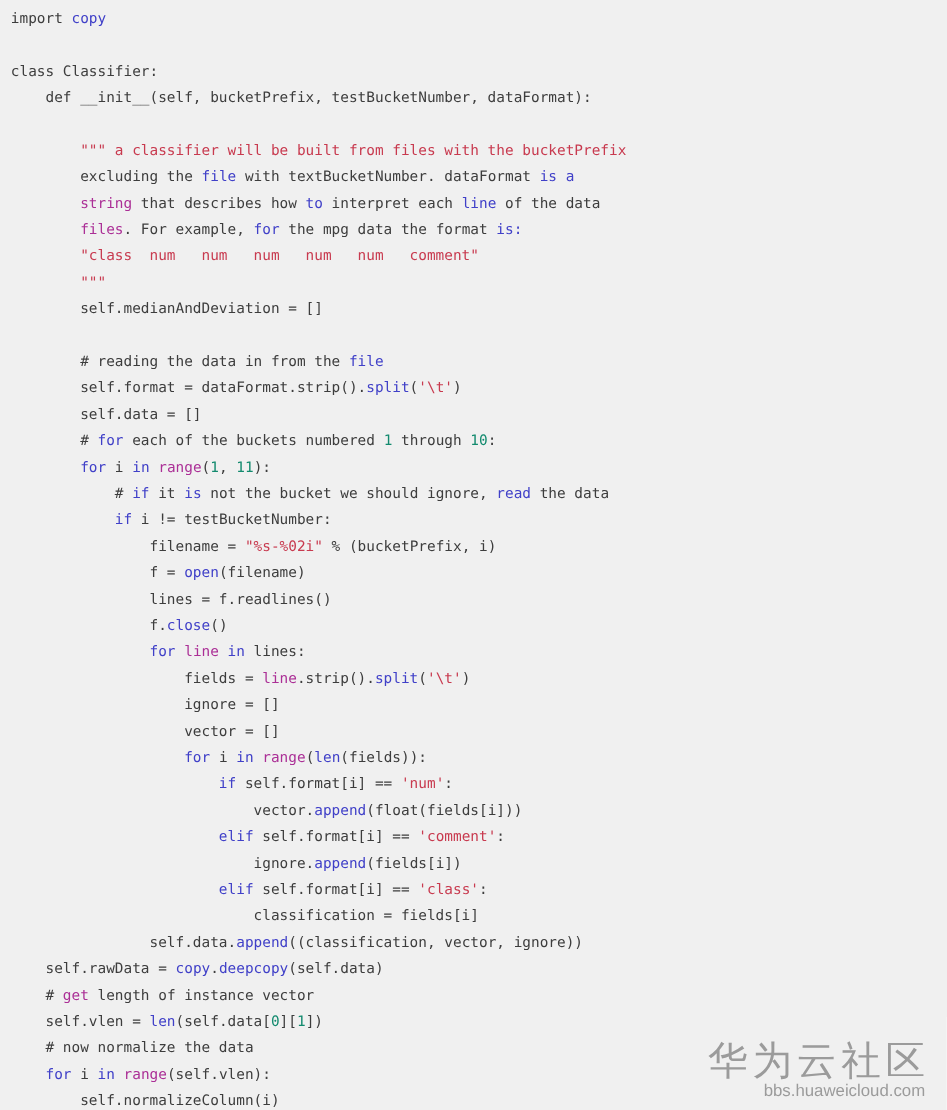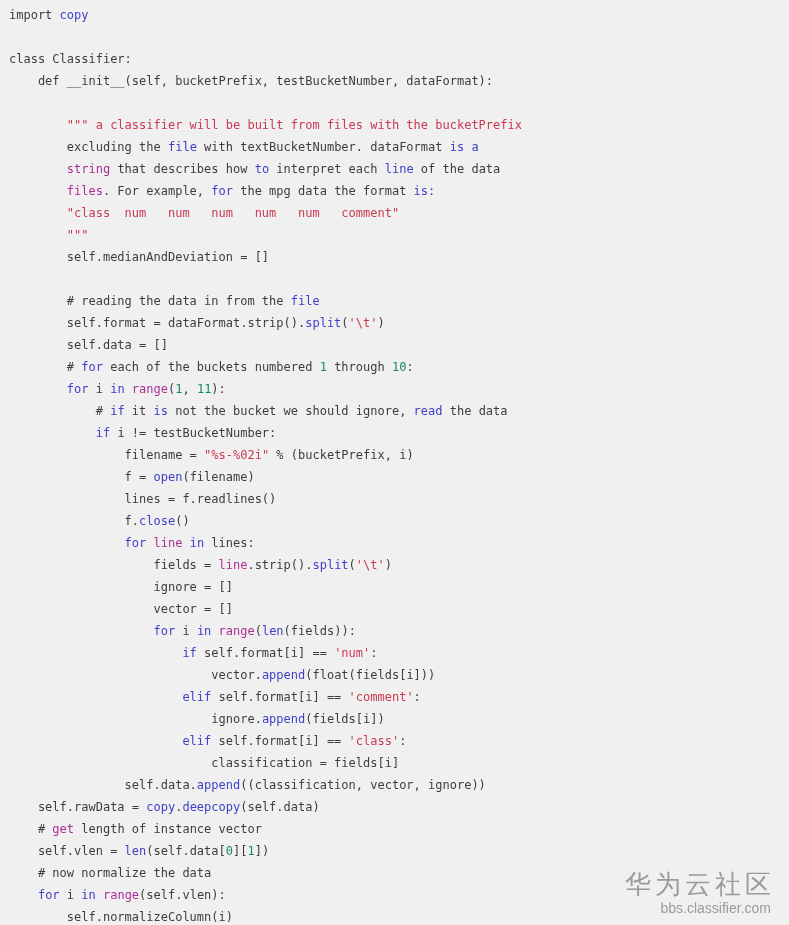--- a/index.html
+++ b/index.html
@@ -32,34 +32,34 @@
   .tk-n { color: var(--c-n, #128a6e); }
   .watermark {
     position: absolute;
     right: 18px;
     bottom: 8px;
     text-align: right;
     font-family: "Liberation Sans", "DejaVu Sans", sans-serif;
     user-select: none;
   }
   .wm-title {
-    font-size: 26px;
+    font-size: 33px;
     letter-spacing: 4px;
     margin-right: -4px;
     color: var(--wm, #9b9b9b);
     line-height: 30px;
   }
   .wm-sub {
     font-size: 14px;
     color: var(--wm, #9b9b9b);
     line-height: 18px;
   }
 </style>
 </head>
 <body>
 
 <div class="page" style="--bg: #f0f0f0; --wm: #9b9b9b; --c-d: #3d3d3d; --c-k: #4040c8; --c-m: #ab2f96; --c-s: #c83a4f; --c-n: #128a6e;">
   <pre class="code"><div class="code-line"><span class="tk-d">import </span><span class="tk-k">copy</span></div><div class="code-line">&nbsp;</div><div class="code-line"><span class="tk-d">class Classifier:</span></div><div class="code-line"><span class="tk-d">    def __init__(self, bucketPrefix, testBucketNumber, dataFormat):</span></div><div class="code-line">&nbsp;</div><div class="code-line"><span class="tk-s">        """ a classifier will be built from files with the bucketPrefix</span></div><div class="code-line"><span class="tk-d">        excluding the </span><span class="tk-k">file</span><span class="tk-d"> with textBucketNumber. dataFormat </span><span class="tk-k">is</span><span class="tk-d"> </span><span class="tk-k">a</span></div><div class="code-line"><span class="tk-d">        </span><span class="tk-m">string</span><span class="tk-d"> that describes how </span><span class="tk-k">to</span><span class="tk-d"> interpret each </span><span class="tk-k">line</span><span class="tk-d"> of the data</span></div><div class="code-line"><span class="tk-d">        </span><span class="tk-m">files</span><span class="tk-d">. For example, </span><span class="tk-k">for</span><span class="tk-d"> the mpg data the format </span><span class="tk-k">is:</span></div><div class="code-line"><span class="tk-s">        "class  num   num   num   num   num   comment"</span></div><div class="code-line"><span class="tk-s">        """</span></div><div class="code-line"><span class="tk-d">        self.medianAndDeviation = []</span></div><div class="code-line">&nbsp;</div><div class="code-line"><span class="tk-d">        # reading the data in from the </span><span class="tk-k">file</span></div><div class="code-line"><span class="tk-d">        self.format = dataFormat.strip().</span><span class="tk-k">split</span><span class="tk-d">(</span><span class="tk-s">'\t'</span><span class="tk-d">)</span></div><div class="code-line"><span class="tk-d">        self.data = []</span></div><div class="code-line"><span class="tk-d">        # </span><span class="tk-k">for</span><span class="tk-d"> each of the buckets numbered </span><span class="tk-n">1</span><span class="tk-d"> through </span><span class="tk-n">10</span><span class="tk-d">:</span></div><div class="code-line"><span class="tk-d">        </span><span class="tk-k">for</span><span class="tk-d"> i </span><span class="tk-k">in</span><span class="tk-d"> </span><span class="tk-m">range</span><span class="tk-d">(</span><span class="tk-n">1</span><span class="tk-d">, </span><span class="tk-n">11</span><span class="tk-d">):</span></div><div class="code-line"><span class="tk-d">            # </span><span class="tk-k">if</span><span class="tk-d"> it </span><span class="tk-k">is</span><span class="tk-d"> not the bucket we should ignore, </span><span class="tk-k">read</span><span class="tk-d"> the data</span></div><div class="code-line"><span class="tk-d">            </span><span class="tk-k">if</span><span class="tk-d"> i != testBucketNumber:</span></div><div class="code-line"><span class="tk-d">                filename = </span><span class="tk-s">"%s-%02i"</span><span class="tk-d"> % (bucketPrefix, i)</span></div><div class="code-line"><span class="tk-d">                f = </span><span class="tk-k">open</span><span class="tk-d">(filename)</span></div><div class="code-line"><span class="tk-d">                lines = f.readlines()</span></div><div class="code-line"><span class="tk-d">                f.</span><span class="tk-k">close</span><span class="tk-d">()</span></div><div class="code-line"><span class="tk-d">                </span><span class="tk-k">for</span><span class="tk-d"> </span><span class="tk-m">line</span><span class="tk-d"> </span><span class="tk-k">in</span><span class="tk-d"> lines:</span></div><div class="code-line"><span class="tk-d">                    fields = </span><span class="tk-m">line</span><span class="tk-d">.strip().</span><span class="tk-k">split</span><span class="tk-d">(</span><span class="tk-s">'\t'</span><span class="tk-d">)</span></div><div class="code-line"><span class="tk-d">                    ignore = []</span></div><div class="code-line"><span class="tk-d">                    vector = []</span></div><div class="code-line"><span class="tk-d">                    </span><span class="tk-k">for</span><span class="tk-d"> i </span><span class="tk-k">in</span><span class="tk-d"> </span><span class="tk-m">range</span><span class="tk-d">(</span><span class="tk-k">len</span><span class="tk-d">(fields)):</span></div><div class="code-line"><span class="tk-d">                        </span><span class="tk-k">if</span><span class="tk-d"> self.format[i] == </span><span class="tk-s">'num'</span><span class="tk-d">:</span></div><div class="code-line"><span class="tk-d">                            vector.</span><span class="tk-k">append</span><span class="tk-d">(float(fields[i]))</span></div><div class="code-line"><span class="tk-d">                        </span><span class="tk-k">elif</span><span class="tk-d"> self.format[i] == </span><span class="tk-s">'comment'</span><span class="tk-d">:</span></div><div class="code-line"><span class="tk-d">                            ignore.</span><span class="tk-k">append</span><span class="tk-d">(fields[i])</span></div><div class="code-line"><span class="tk-d">                        </span><span class="tk-k">elif</span><span class="tk-d"> self.format[i] == </span><span class="tk-s">'class'</span><span class="tk-d">:</span></div><div class="code-line"><span class="tk-d">                            classification = fields[i]</span></div><div class="code-line"><span class="tk-d">                self.data.</span><span class="tk-k">append</span><span class="tk-d">((classification, vector, ignore))</span></div><div class="code-line"><span class="tk-d">    self.rawData = </span><span class="tk-k">copy</span><span class="tk-d">.</span><span class="tk-k">deepcopy</span><span class="tk-d">(self.data)</span></div><div class="code-line"><span class="tk-d">    # </span><span class="tk-m">get</span><span class="tk-d"> length of instance vector</span></div><div class="code-line"><span class="tk-d">    self.vlen = </span><span class="tk-k">len</span><span class="tk-d">(self.data[</span><span class="tk-n">0</span><span class="tk-d">][</span><span class="tk-n">1</span><span class="tk-d">])</span></div><div class="code-line"><span class="tk-d">    # now normalize the data</span></div><div class="code-line"><span class="tk-d">    </span><span class="tk-k">for</span><span class="tk-d"> i </span><span class="tk-k">in</span><span class="tk-d"> </span><span class="tk-m">range</span><span class="tk-d">(self.vlen):</span></div><div class="code-line"><span class="tk-d">        self.normalizeColumn(i)</span></div></pre>
   <div class="watermark">
     <div class="wm-title">华为云社区</div>
-    <div class="wm-sub">bbs.classifier.com</div>
+    <div class="wm-sub">bbs.huaweicloud.com</div>
   </div>
 </div>
 
 </body></html>

